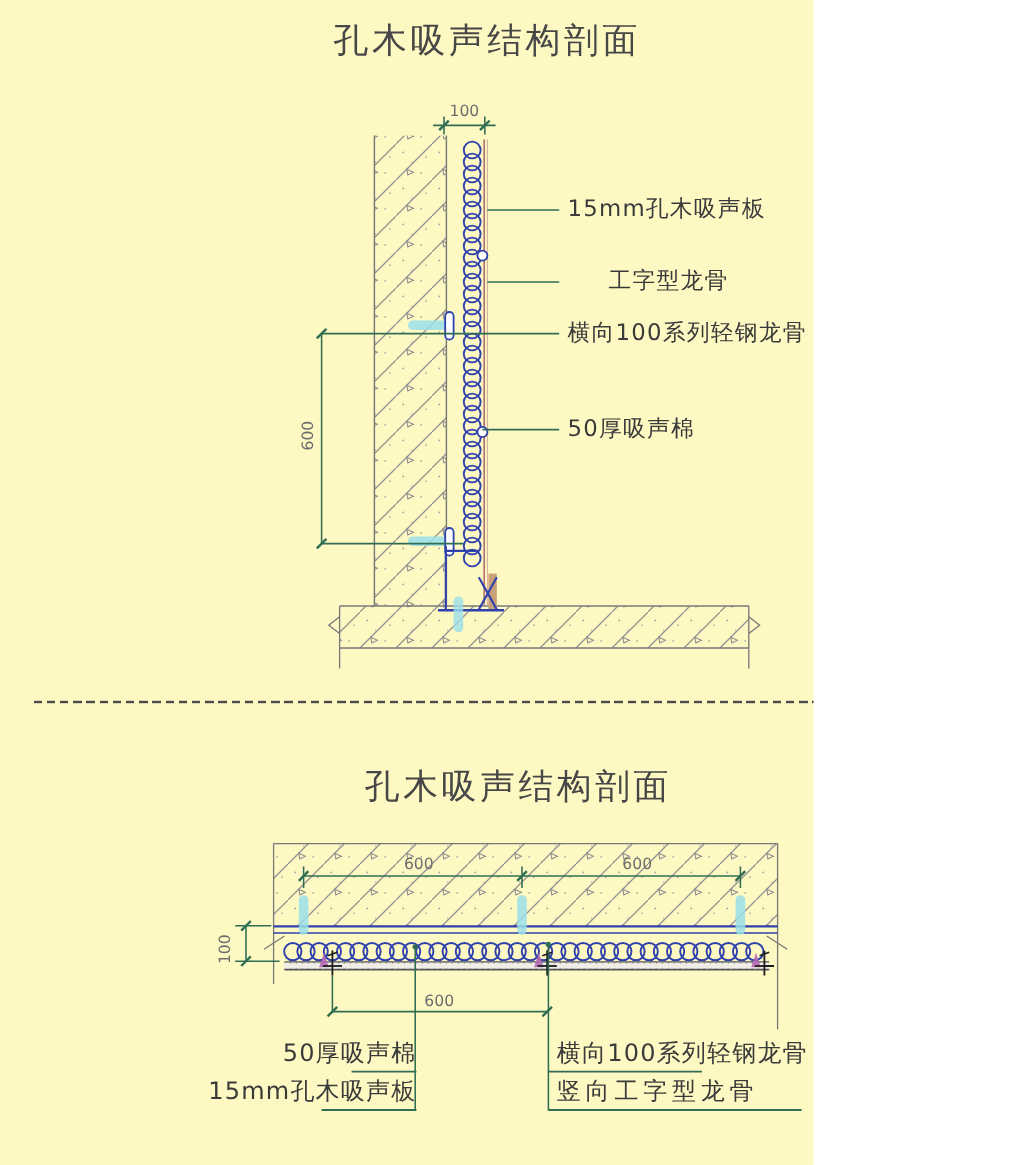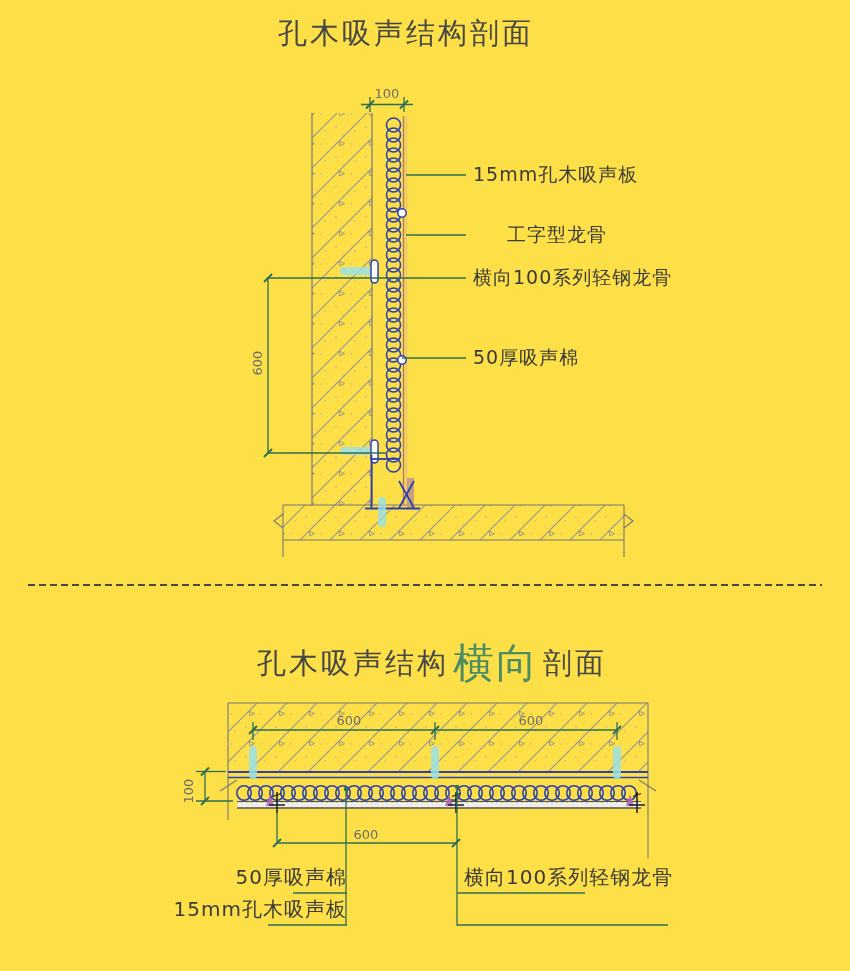--- a/index.html
+++ b/index.html
@@ -1,16 +1,16 @@
 <!DOCTYPE html>
 <html><head>
 <meta charset="utf-8">
 <style>
   html,body{margin:0;padding:0;background:#ffffff;}
-  .page{position:relative;width:850px;height:971px;background:#fde047;overflow:hidden;
+  .page{position:relative;width:678px;height:971px;background:#fef9c3;overflow:hidden;
         font-family:"DejaVu Sans","Liberation Sans",sans-serif;}
   svg.linework{position:absolute;left:0;top:0;}
   .title{position:absolute;white-space:nowrap;transform:translateX(-50%);
          display:flex;align-items:center;}
   .t-gray{font-size:29px;color:#474747;letter-spacing:3px;font-weight:400;}
   .t-green{font-size:41px;color:#4e8c64;letter-spacing:2px;font-weight:400;margin:0 4px;}
   .callout{position:absolute;font-size:19px;color:#3a3a3a;letter-spacing:1px;white-space:nowrap;line-height:24px;}
   .callout-lg{font-size:20px;}
   .col-right{width:207px;text-align:right;}
   .dim{position:absolute;font-size:13px;color:#6e6e6e;text-align:center;width:50px;line-height:16px;}
@@ -256,26 +256,26 @@
 
   <div class="callout" style="left:473px;top:162px;">15mm孔木吸声板</div>
   <div class="callout" style="left:473px;top:222px;margin-left:34px;">工字型龙骨</div>
   <div class="callout" style="left:473px;top:265px;">横向100系列轻钢龙骨</div>
   <div class="callout" style="left:473px;top:345px;">50厚吸声棉</div>
 
   <div class="divider"></div>
 
   <div class="title" style="left:432px;top:636px;">
     <span class="t-gray">孔木吸声结构</span>
-    <span class="t-green">横向</span>
     <span class="t-gray">剖面</span>
   </div>
 
   <div class="dim" style="left:324px;top:713px;">600</div>
   <div class="dim" style="left:506px;top:713px;">600</div>
   <div class="dim rot" style="left:164px;top:783px;">100</div>
   <div class="dim" style="left:341px;top:827px;">600</div>
 
   <div class="callout callout-lg col-right" style="left:140px;top:865px;">50厚吸声棉</div>
   <div class="callout callout-lg col-right" style="left:140px;top:897px;">15mm孔木吸声板</div>
   <div class="callout callout-lg" style="left:464px;top:865px;">横向100系列轻钢龙骨</div>
+  <div class="callout callout-lg" style="left:464px;top:897px;letter-spacing:4px;">竖向工字型龙骨</div>
 
 </div>
 
 </body></html>

